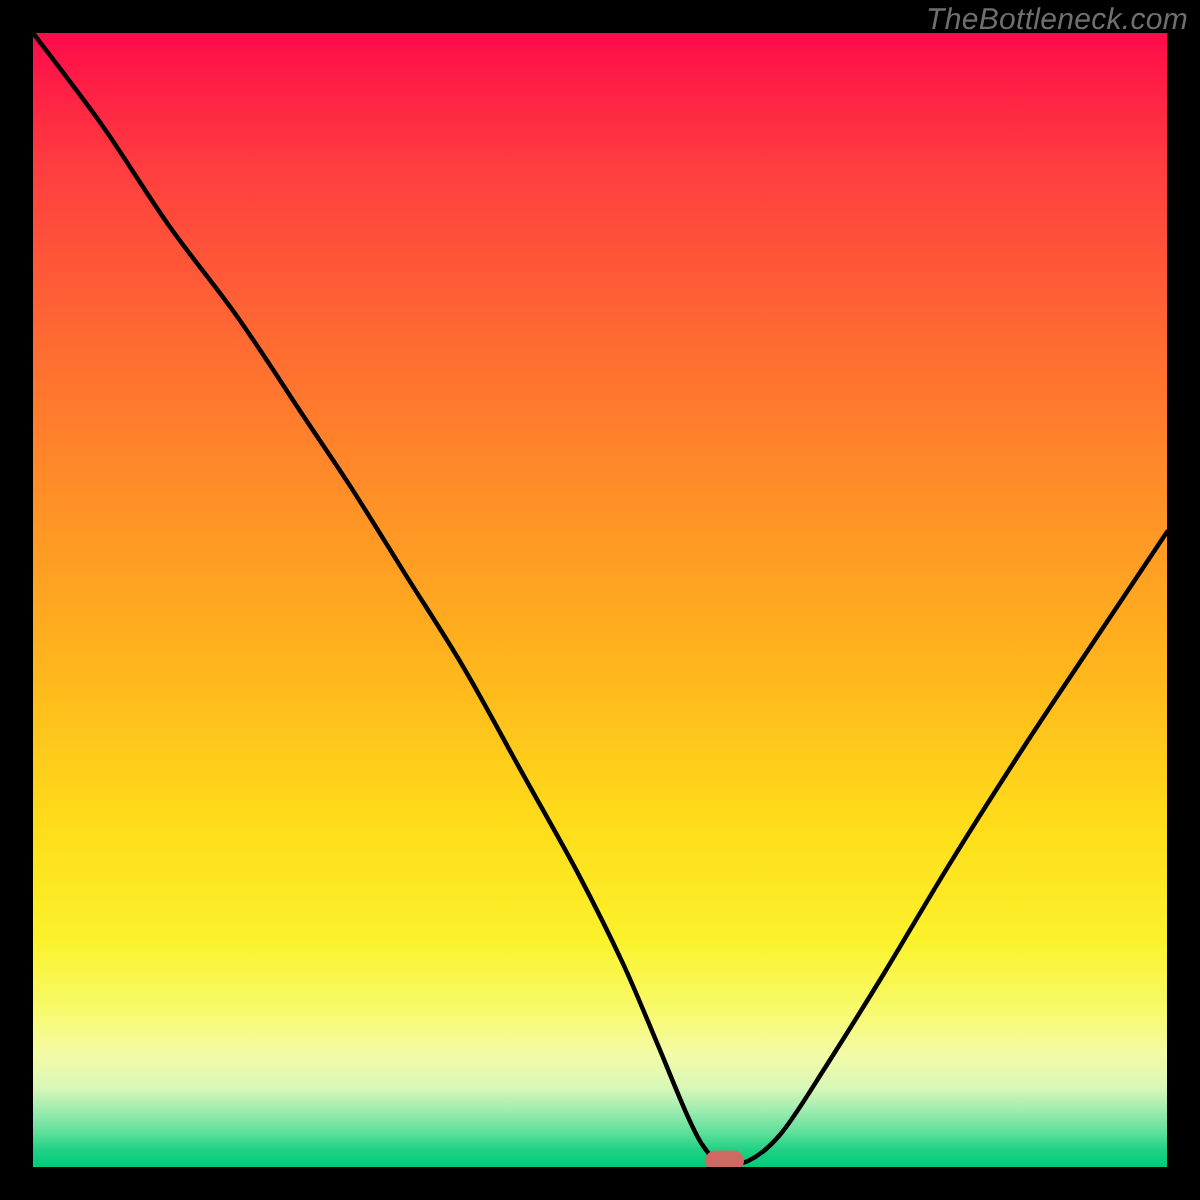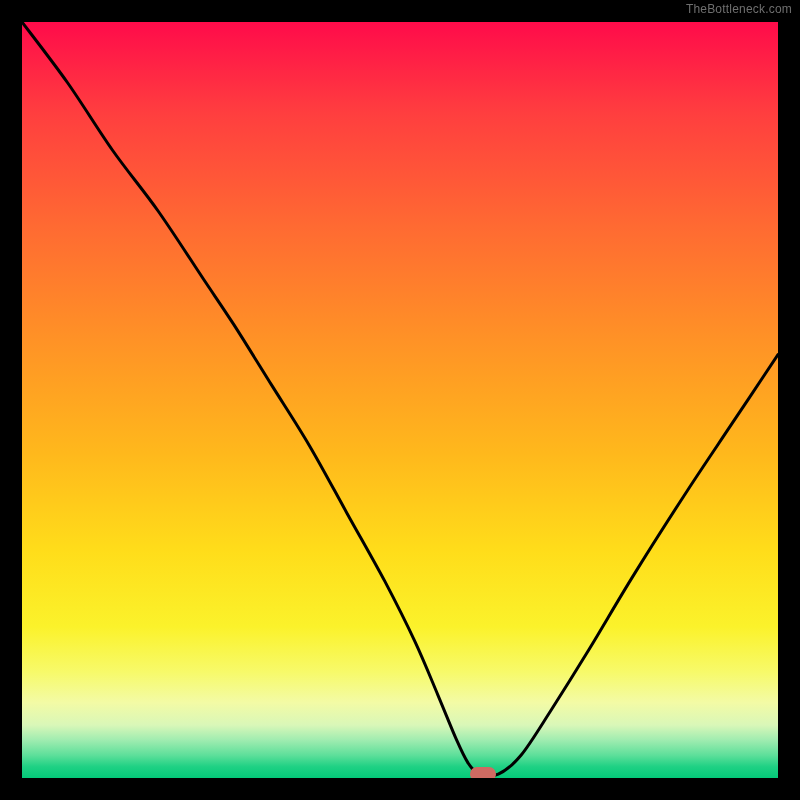--- a/index.html
+++ b/index.html
@@ -57,22 +57,23 @@
     height: 14px;
     border-radius: 7px;
     background: #cf6a62;
     transform: translate(-50%, -50%);
   }
   .watermark {
     position: absolute;
     top: 2px;
     right: 8px;
     color: #6f6f6f;
-    font-size: 12px;
+    font-size: 20px;
     letter-spacing: 0.2px;
+    font-style: italic;
   }
 </style>
 </head>
 <body>
 
 <div class="frame">
 
   <div class="plot">
     <div class="gradient"></div>
 

